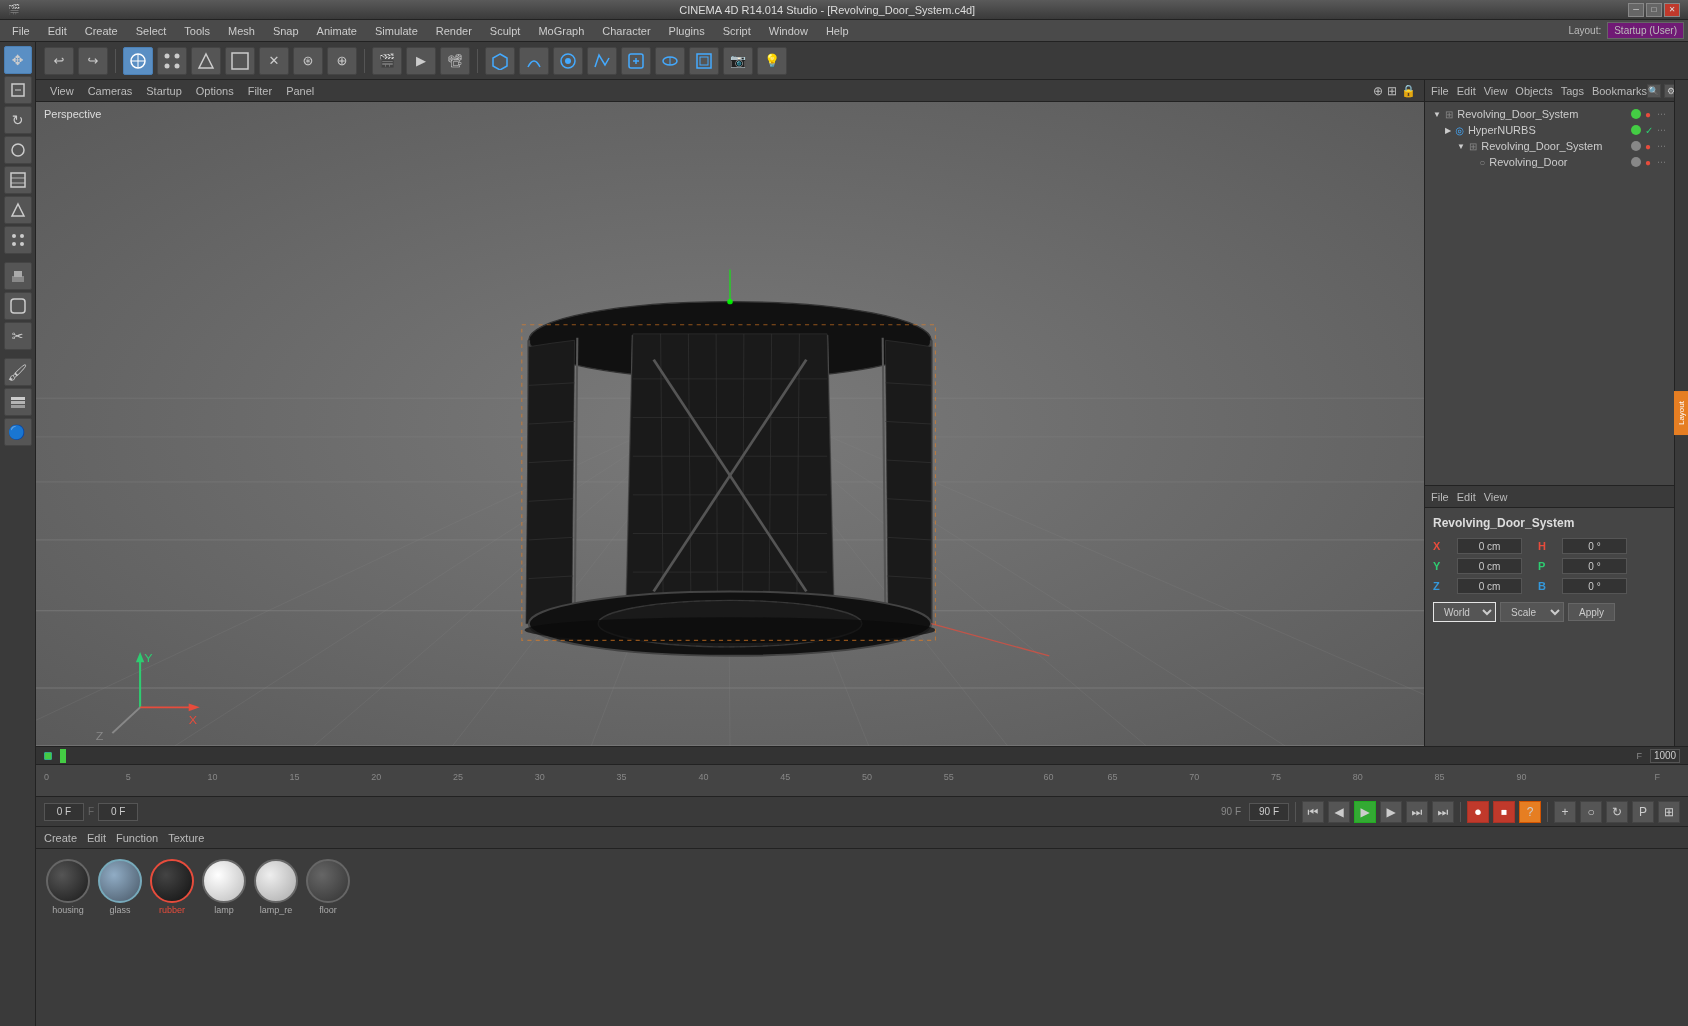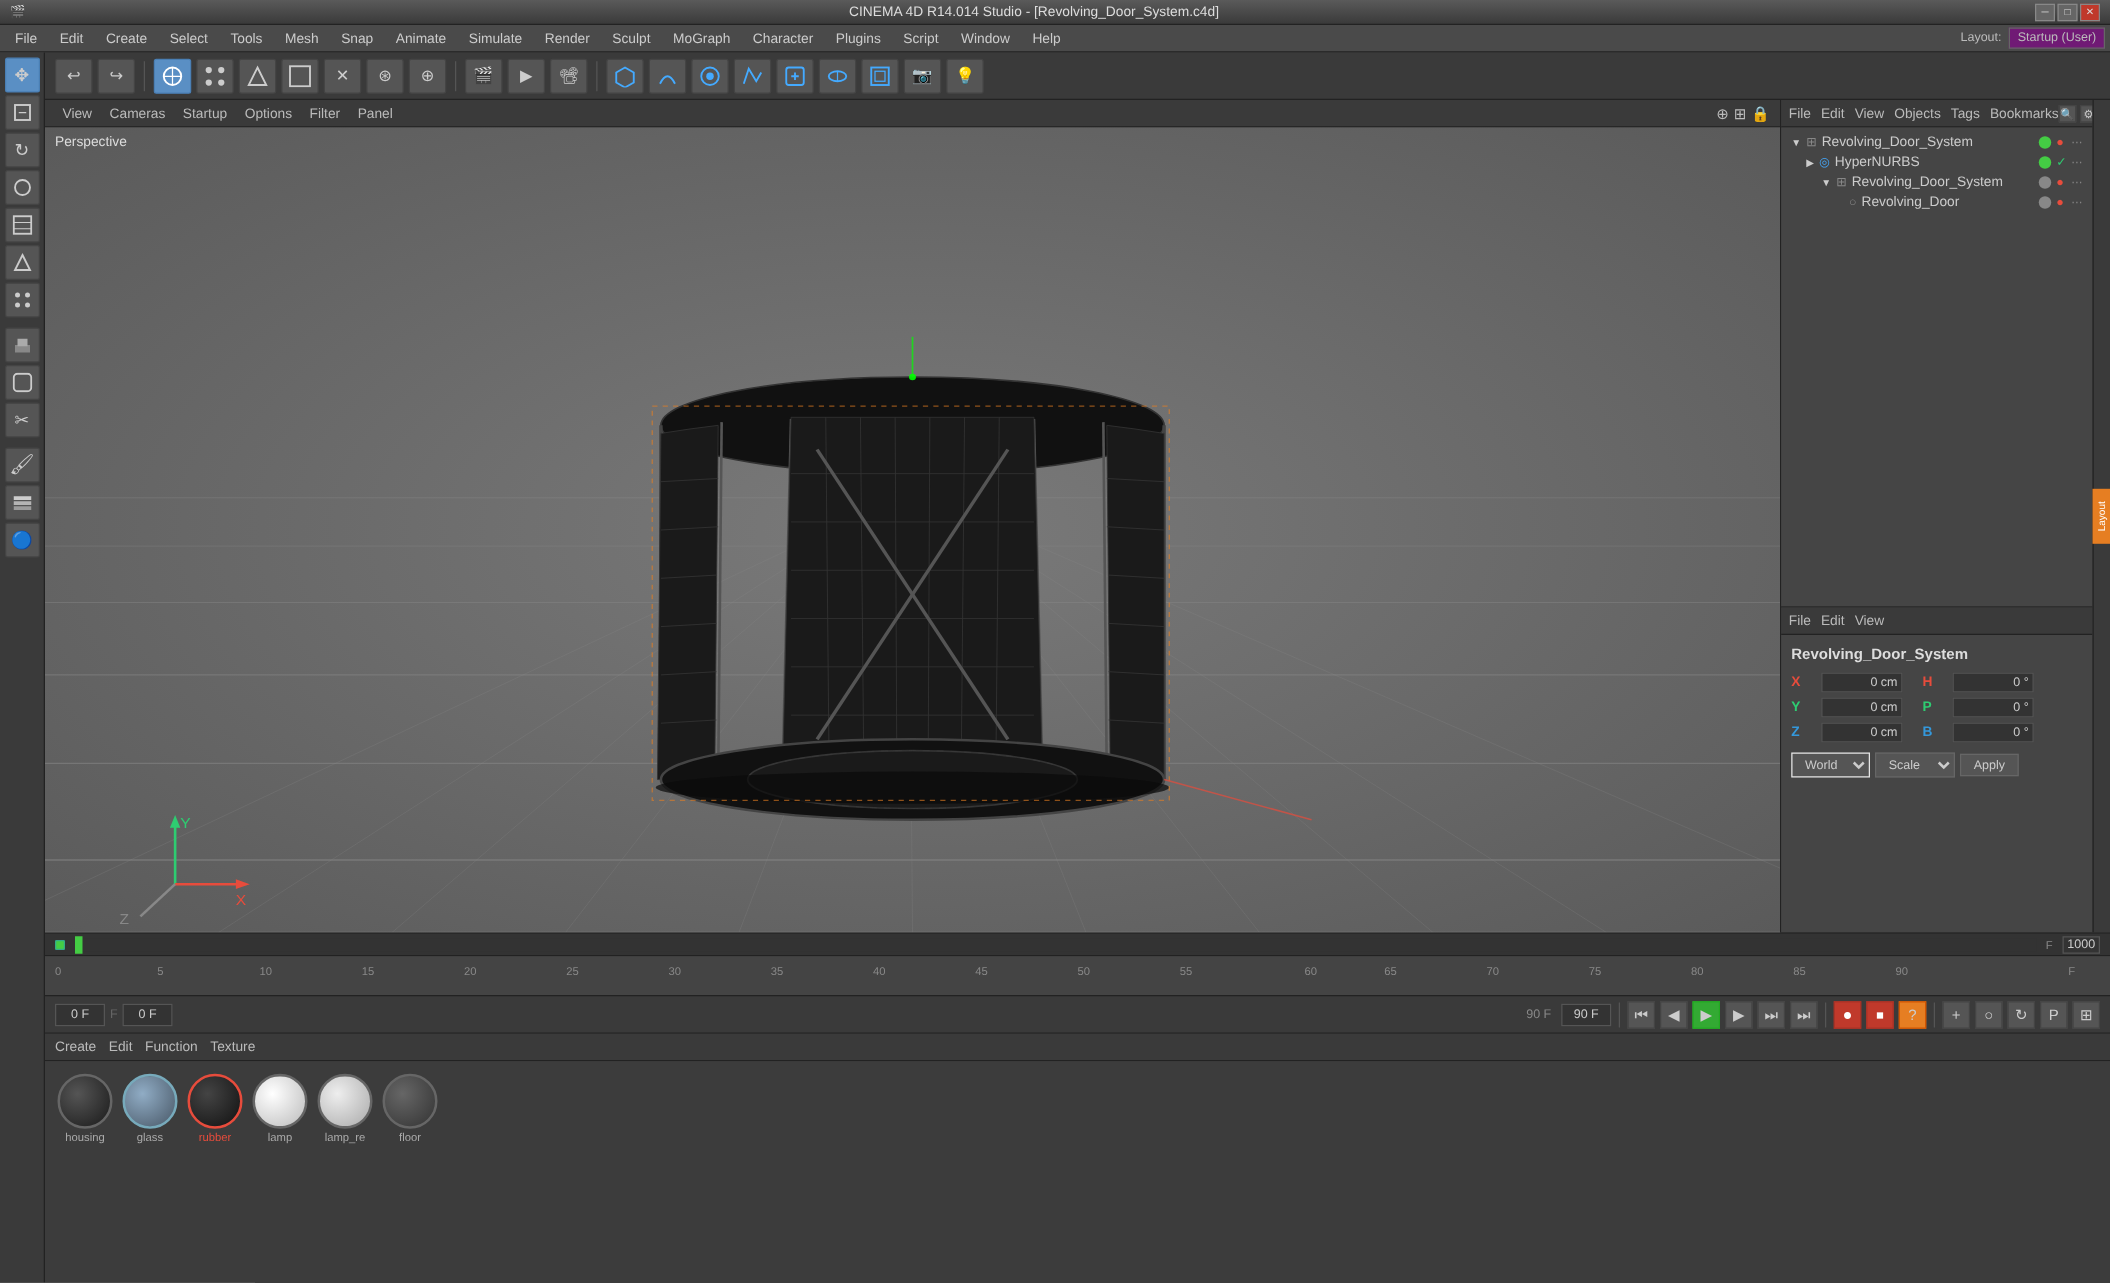--- a/index.html
+++ b/index.html
@@ -123,21 +123,21 @@
     }
     .attr-row {
       display: flex; align-items: center; gap: 4px; margin-bottom: 4px; font-size: 11px;
     }
     .attr-label { color: #aaa; width: 20px; }
     .attr-axis { color: #e74c3c; font-weight: bold; }
     .attr-axis.y { color: #2ecc71; }
     .attr-axis.z { color: #3498db; }
     .attr-input {
       width: 65px; height: 16px; background: #333; border: 1px solid #555;
-      color: #ccc; font-size: 10px; padding: 0 3px; text-align: right;
+      color: #ccc; font-size: 10px; padding: 0 3px; text-align: center;
     }
     .attr-spacer { width: 8px; }
     .dropdown-btn {
       height: 18px; background: #555; border: 1px solid #666; color: #ccc;
       font-size: 10px; padding: 0 6px; cursor: pointer; display: flex; align-items: center; gap: 2px;
     }
     .apply-btn {
       height: 18px; background: #555; border: 1px solid #666; color: #ccc;
       font-size: 10px; padding: 0 10px; cursor: pointer;
     }

